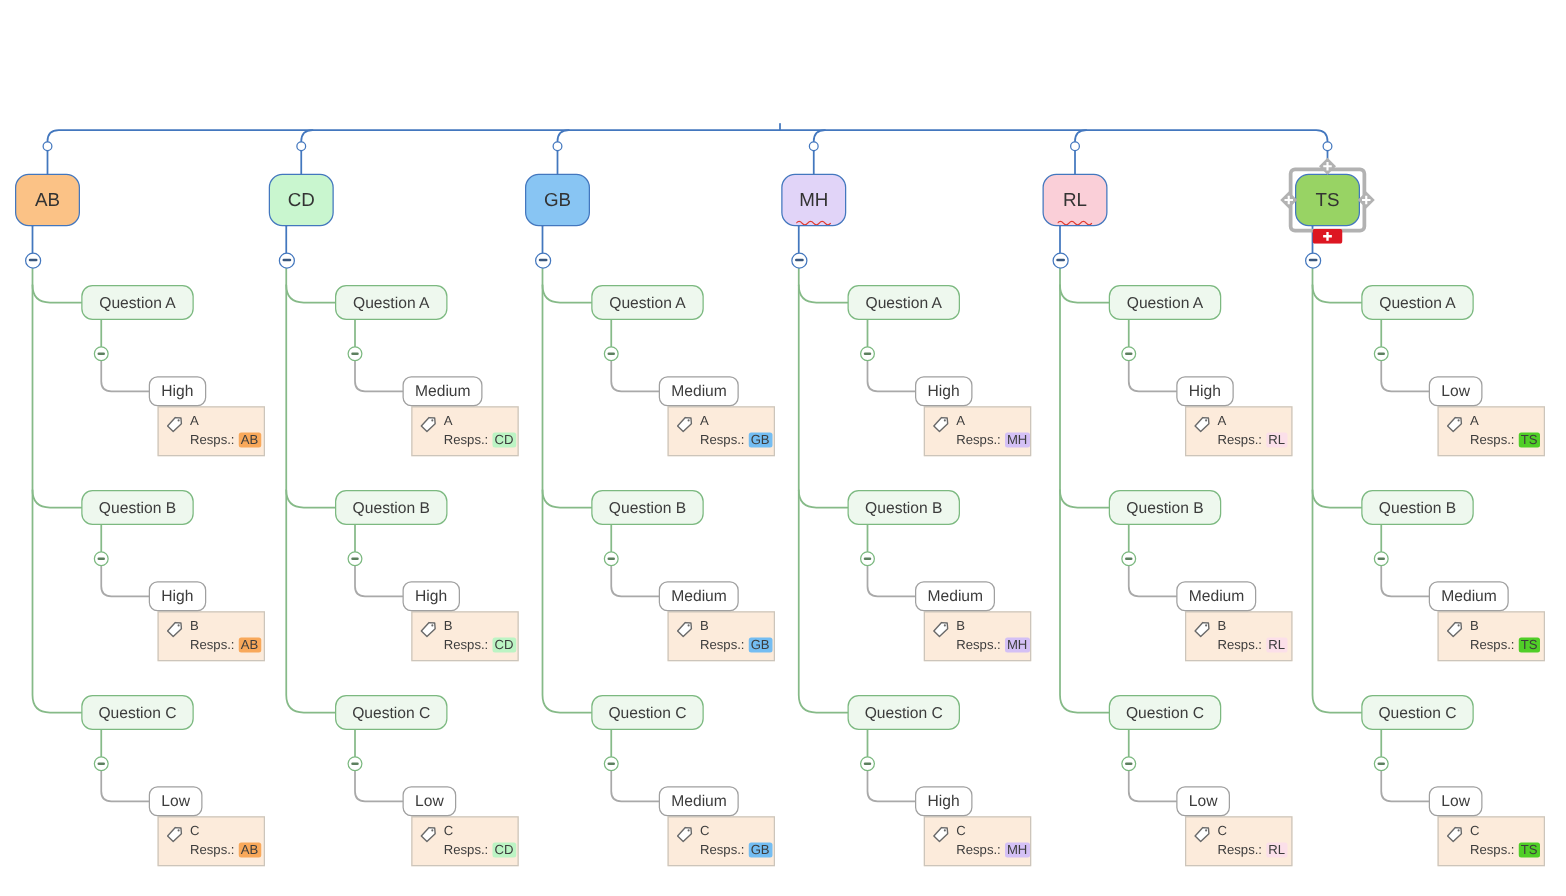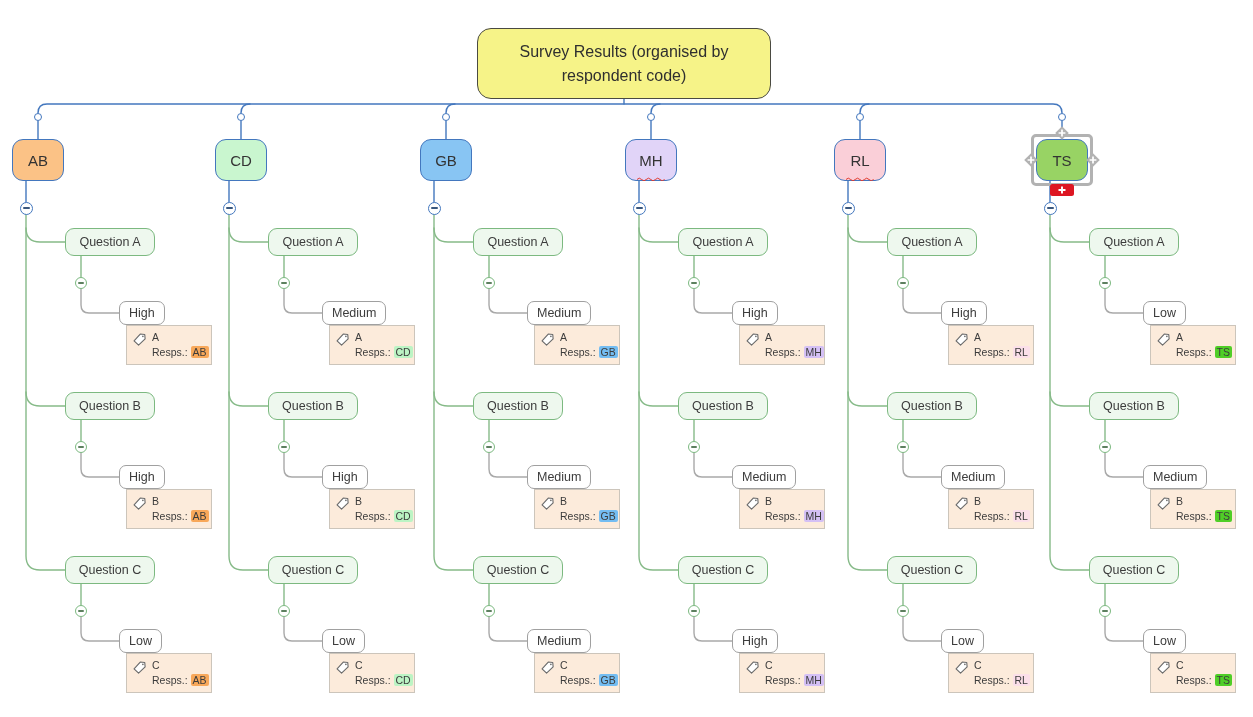--- a/index.html
+++ b/index.html
@@ -105,23 +105,20 @@
       <path d="M 1050 214.5 V 556 Q 1050 570 1064 570 H 1089" stroke="#86BA88" fill="none" stroke-width="1.4" stroke-linecap="round"></path>
       <path d="M 1050 228 Q 1050 242 1064 242 H 1089" stroke="#86BA88" fill="none" stroke-width="1.4" stroke-linecap="round"></path>
       <path d="M 1050 392 Q 1050 406 1064 406 H 1089" stroke="#86BA88" fill="none" stroke-width="1.4" stroke-linecap="round"></path>
       <path d="M 1105 256 V 277" stroke="#86BA88" fill="none" stroke-width="1.4" stroke-linecap="round"></path>
       <path d="M 1105 289 V 305 Q 1105 313 1113 313 H 1143" stroke="#A9A9A9" fill="none" stroke-width="1.4" stroke-linecap="round"></path>
       <path d="M 1105 420 V 441" stroke="#86BA88" fill="none" stroke-width="1.4" stroke-linecap="round"></path>
       <path d="M 1105 453 V 469 Q 1105 477 1113 477 H 1143" stroke="#A9A9A9" fill="none" stroke-width="1.4" stroke-linecap="round"></path>
       <path d="M 1105 584 V 605" stroke="#86BA88" fill="none" stroke-width="1.4" stroke-linecap="round"></path>
       <path d="M 1105 617 V 633 Q 1105 641 1113 641 H 1143" stroke="#A9A9A9" fill="none" stroke-width="1.4" stroke-linecap="round"></path>
     </svg>
-  <div class="abs root-topic">
-    <span>Survey Results (organised by respondent code)</span>
-  </div>
   <div id="branches">
       <div class="abs junction-dot" style="left: 34px; top: 113px;"></div>
       <div class="abs branch-node" style="left: 12px; top: 139px; background: rgb(251, 194, 134);">
         <span>AB</span>
       </div>
       <div class="abs collapse c-l1" style="left: 19.5px; top: 201.5px;">
         <span class="minus"></span>
       </div>
       <div class="abs question-node" style="left: 65px; top: 228px;">
         <span>Question A</span>

